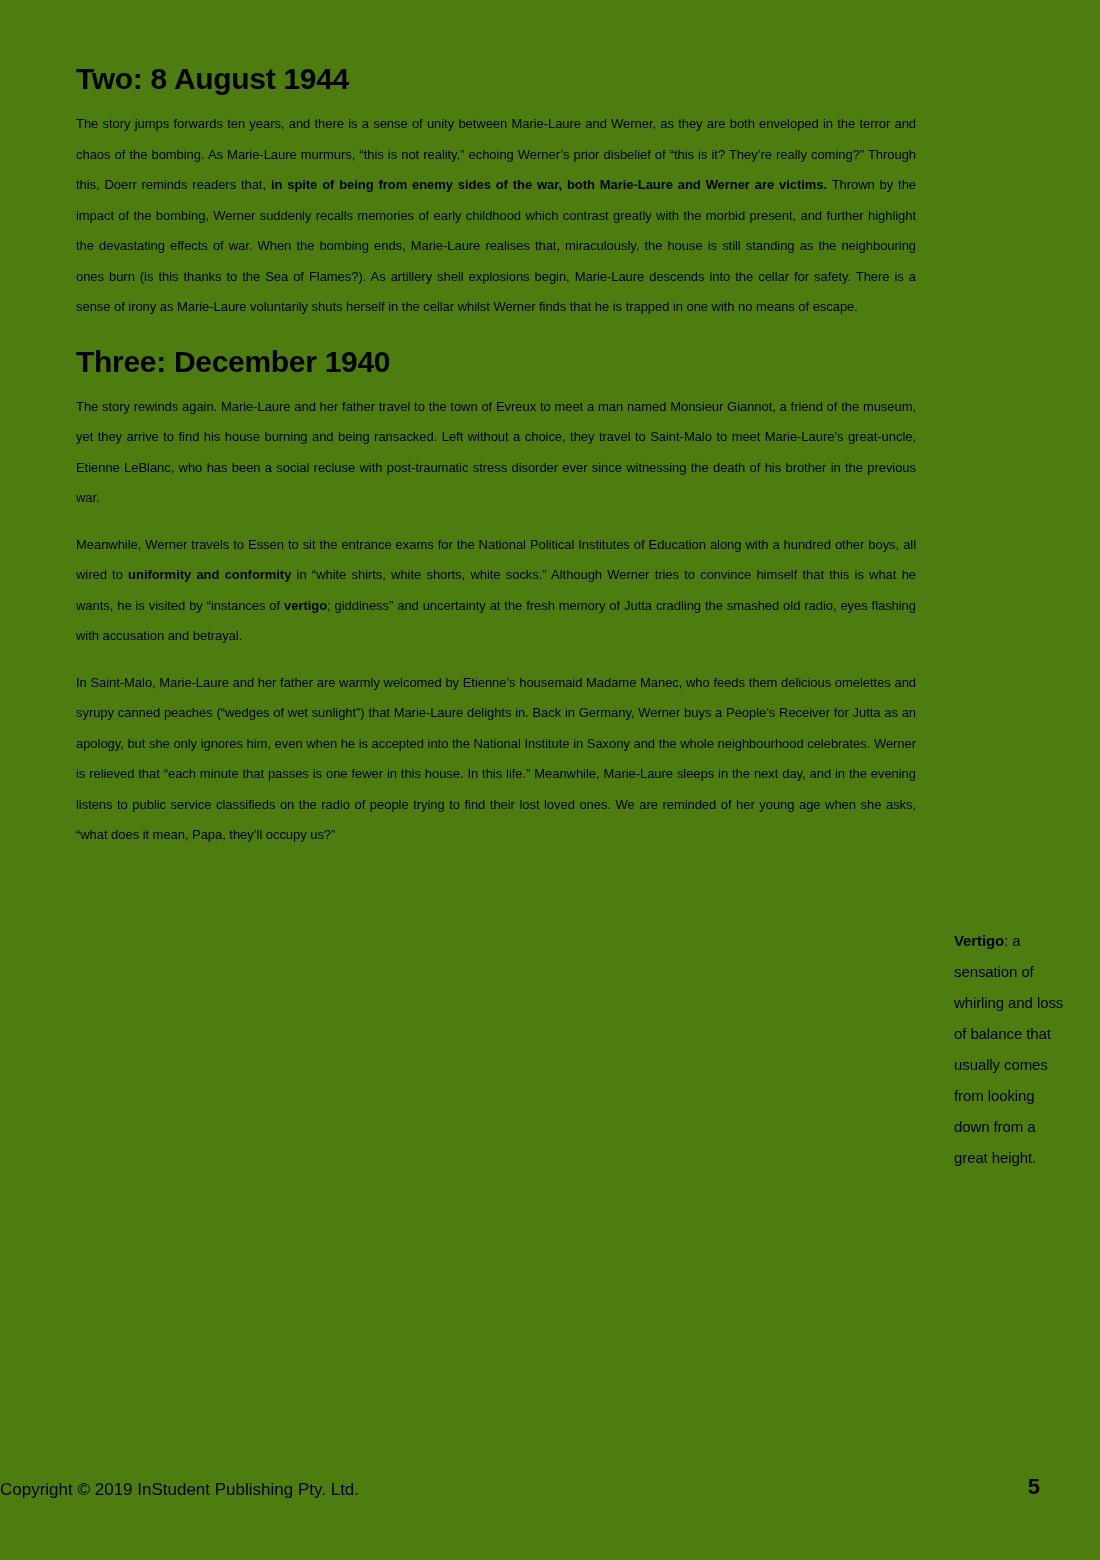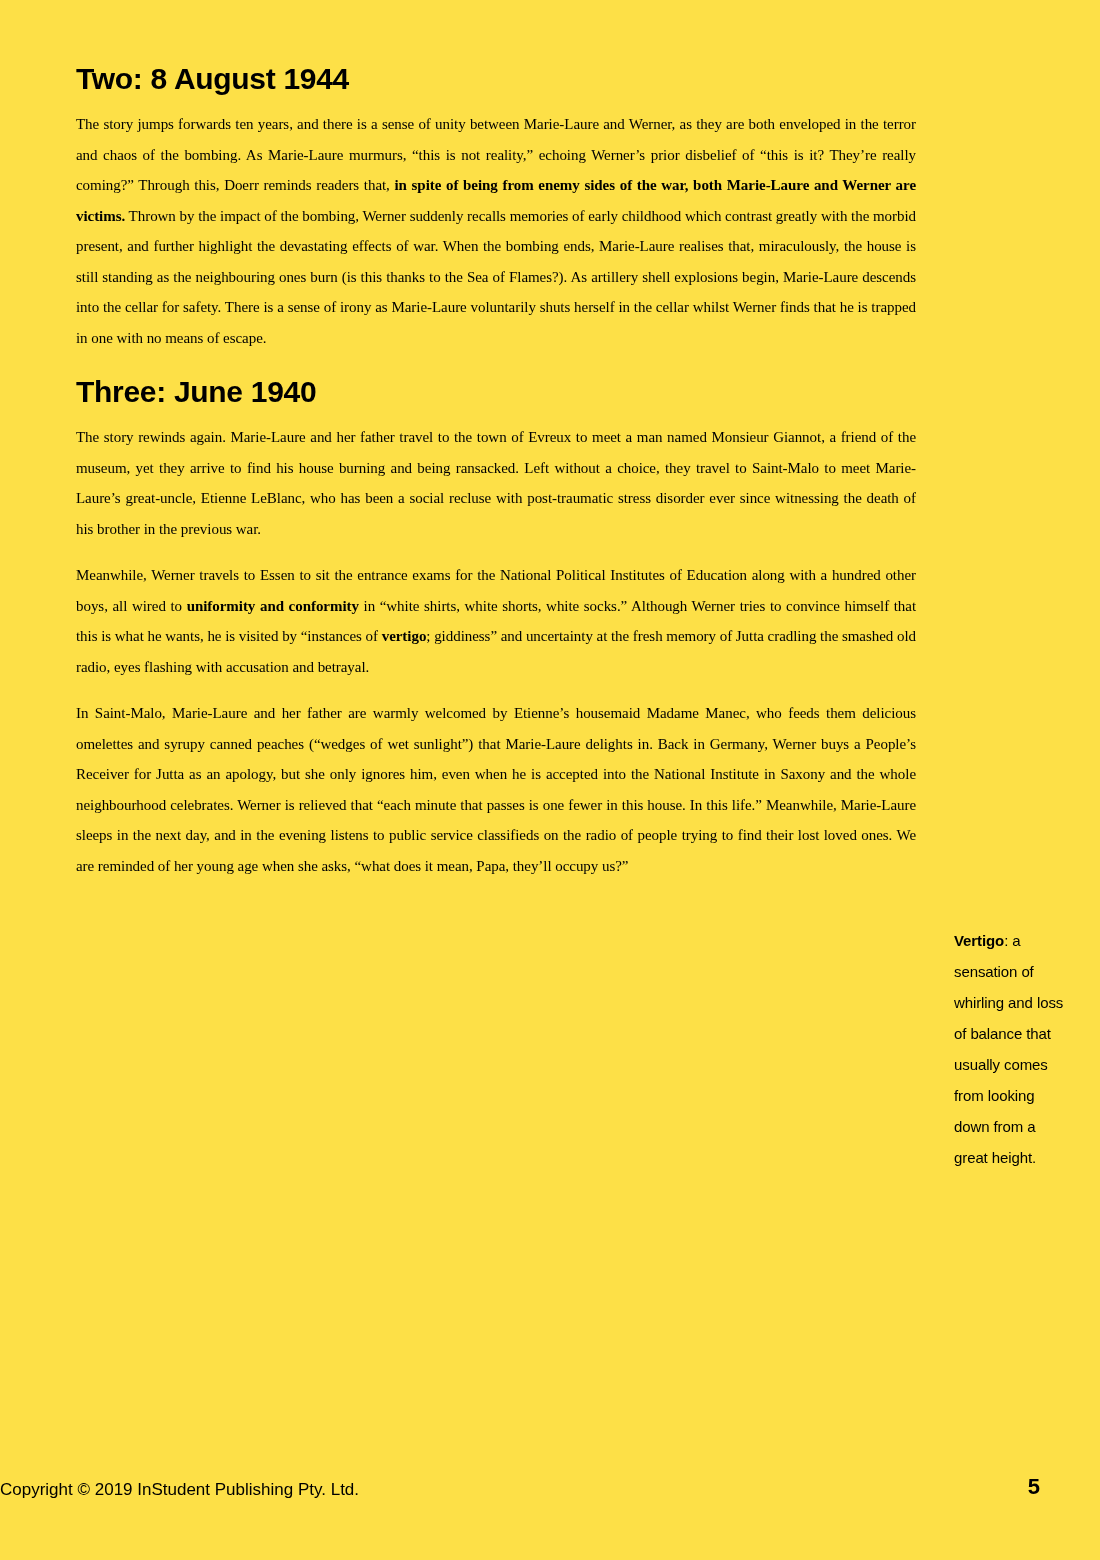--- a/index.html
+++ b/index.html
@@ -13,46 +13,45 @@
     position: relative;
     font-family: "Liberation Sans", sans-serif;
     color: #000000;
     overflow: hidden;
   }
   .page {
     position: absolute;
     left: 0; top: 0;
     width: 1100px;
     height: 1560px;
-    background: #fde047;
+    background: #4d7c0f;
   }
   .content {
     position: absolute;
     left: 76px;
     top: 62px;
     width: 840px;
   }
   h2.heading {
     font-size: 30px;
     font-weight: bold;
     letter-spacing: -0.3px;
     margin: 0 0 14px 0;
     line-height: 1.1;
   }
   .heading.second {
     margin-top: 22px;
   }
   p.para {
-    font-size: 15px;
+    font-size: 13px;
     line-height: 30.5px;
     margin: 0 0 16px 0;
     text-align: justify;
     text-justify: inter-word;
     letter-spacing: -0.05px;
-    font-family: Liberation Serif, serif;
   }
   .b {
     font-weight: bold;
   }
   .sidenote {
     position: absolute;
     left: 954px;
     top: 925px;
     width: 112px;
     font-size: 15px;
@@ -88,21 +87,21 @@
 <div class="page">
 
   <div class="content">
 
     <h2 class="heading">Two: 8 August 1944</h2>
 
     <p class="para">
       <span>The story jumps forwards ten years, and there is a sense of unity between Marie-Laure and Werner, as they are both enveloped in the terror and chaos of the bombing.  As Marie-Laure murmurs, “this is not reality,” echoing Werner’s prior disbelief of “this is it? They’re really coming?” Through this, Doerr reminds readers that, </span><span class="b">in spite of being from enemy sides of the war, both Marie-Laure and Werner are victims.</span><span>  Thrown by the impact of the bombing, Werner suddenly recalls memories of early childhood which contrast greatly with the morbid present, and further highlight the devastating effects of war.  When the bombing ends, Marie-Laure realises that, miraculously, the house is still standing as the neighbouring ones burn (is this thanks to the Sea of Flames?).  As artillery shell explosions begin, Marie-Laure descends into the cellar for safety. There is a sense of irony as Marie-Laure voluntarily shuts herself in the cellar whilst Werner finds that he is trapped in one with no means of escape.</span>
     </p>
 
-    <h2 class="heading second">Three: June 1940</h2>
+    <h2 class="heading second">Three: December 1940</h2>
 
     <p class="para">
       <span>The story rewinds again.  Marie-Laure and her father travel to the town of Evreux to meet a man named Monsieur Giannot, a friend of the museum, yet they arrive to find his house burning and being ransacked.  Left without a choice, they travel to Saint-Malo to meet Marie-Laure’s great-uncle, Etienne LeBlanc, who has been a social recluse with post-traumatic stress disorder ever since witnessing the death of his brother in the previous war.</span>
     </p>
 
     <p class="para flow-note">
       <span>Meanwhile, Werner travels to Essen to sit the entrance exams for the National Political Institutes of Education along with a hundred other boys, all wired to </span><span class="b">uniformity and conformity</span><span> in “white shirts, white shorts, white socks.” Although Werner tries to convince himself that this is what he wants, he is visited by “instances of </span><span class="b">vertigo</span><span>; giddiness” and uncertainty at the fresh memory of Jutta cradling the smashed old radio, eyes flashing with accusation and betrayal.</span>
     </p>
 
     <p class="para">

